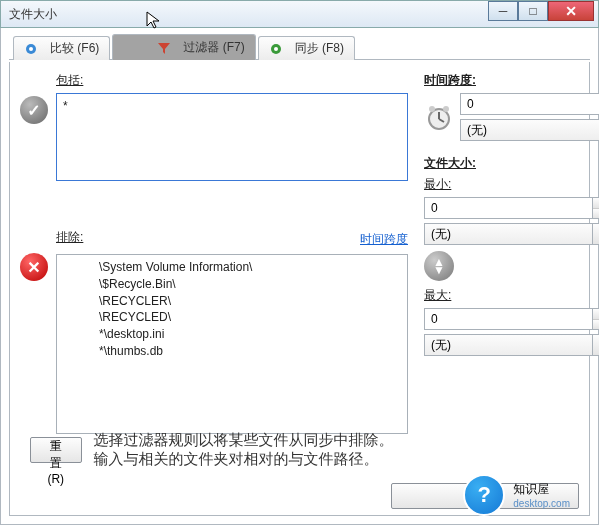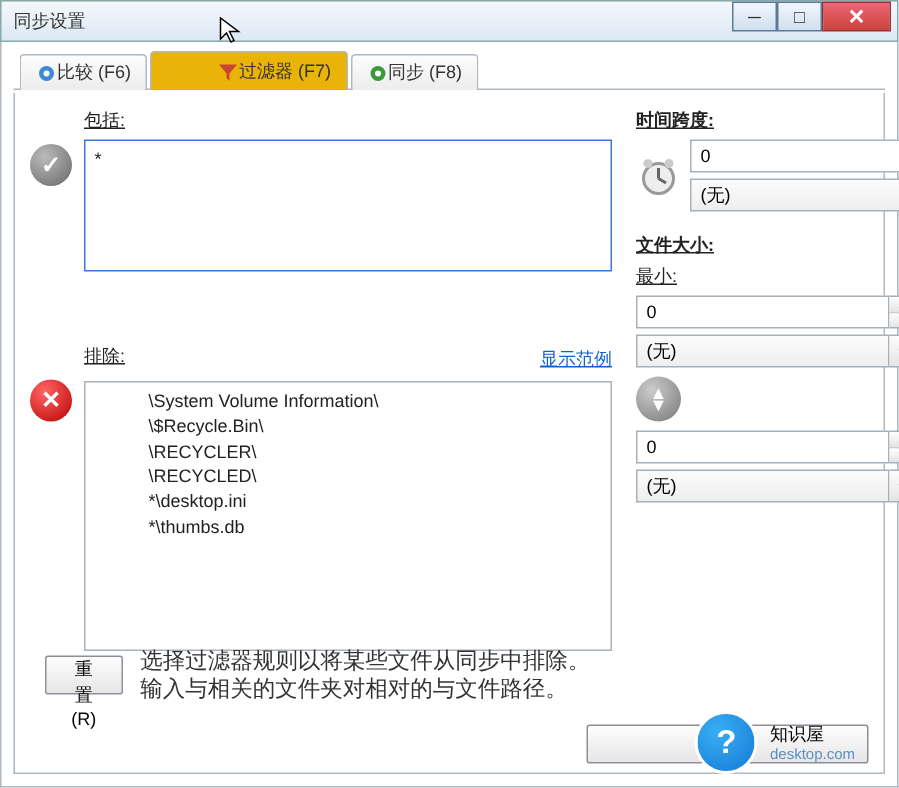--- a/index.html
+++ b/index.html
@@ -12,22 +12,22 @@
 .winbtn { width: 30px; height: 20px; border: 1px solid #5a7a9a; background: linear-gradient(#f0f6fc,#d0e0ee); display: flex; align-items: center; justify-content: center; font-size: 12px; color: #333; }
 .winbtn.close { width: 46px; background: linear-gradient(#e67,#c8433a); border-color: #933; color: #fff; font-weight: bold; font-size: 14px; }
 
 .cursor { position: absolute; left: 145px; top: 10px; font-size: 16px; color: #000; pointer-events: none; z-index: 100; }
 
 
 .client { position: absolute; top: 28px; left: 0; right: 0; bottom: 0; background: #fff; border: 1px solid #b0b8c0; border-top: none; padding: 6px 8px 8px 8px; }
 
 
 .tabstrip { height: 26px; border-bottom: 1px solid #b0b8c0; display: flex; align-items: flex-end; gap: 0; padding-left: 4px; }
-.tab { height: 24px; padding: 0 10px; border: 1px solid #b0b8c0; border-bottom: none; background: linear-gradient(#fdfdfd,#ececec); border-radius: 3px 3px 0 0; display: flex; align-items: center; gap: 0; margin-right: 2px; color: #333; cursor: pointer; position: relative; top: 1px; }
-.tab.active { height: 26px; background: #eab308; z-index: 2; padding-left: 44px; }
+.tab { height: 24px; padding: 0 10px; border: 1px solid #b0b8c0; border-bottom: none; background: linear-gradient(#fdfdfd,#ececec); border-radius: 3px 3px 0 0; display: flex; align-items: center; gap: 12px; margin-right: 2px; color: #333; cursor: pointer; position: relative; top: 1px; }
+.tab.active { height: 26px; background: #a3a3a3; z-index: 2; padding-left: 44px; }
 .icn { width: 14px; height: 14px; display: inline-flex; align-items: center; justify-content: center; }
 
 .tabpage { position: absolute; top: 34px; left: 8px; right: 8px; bottom: 8px; border: 1px solid #b0b8c0; border-top: none; background: #fff; padding: 10px; }
 
 .cols { display: flex; gap: 16px; height: 100%; }
 .left { flex: 1; display: flex; flex-direction: column; position: relative; }
 .right { width: 155px; display: flex; flex-direction: column; gap: 14px; }
 
 .grouplabel { font-weight: normal; color: #222; margin-bottom: 4px; text-decoration: underline; }
 .grouprow { display: flex; align-items: flex-start; gap: 8px; margin-bottom: 48px; }
@@ -65,21 +65,21 @@
 
 
 .wm { position: absolute; right: 28px; bottom: 8px; display: flex; align-items: center; gap: 8px; z-index: 5; pointer-events: none; }
 .wm .bubble { width: 42px; height: 42px; border-radius: 21px; background: radial-gradient(circle at 35% 30%, #39aef2, #1579d6); display: flex; align-items: center; justify-content: center; color: #fff; font-weight: bold; font-size: 22px; border: 2px solid #fff; }
 .wm .sub { display: block; color: #5a90c8; font-size: 10px; font-weight: normal; }
 </style>
 </head>
 <body>
 
 <div class="titlebar">
-  <span class="title">同步设置</span>
+  <span class="title">文件大小</span>
   <span class="cursor">
     <svg width="16" height="20" viewBox="0 0 16 20">
         <path d="M1 1 L1 15 L5 11 L8 17 L10 16 L7 10 L13 10 Z" fill="#fff" stroke="#000" stroke-width="1"></path>
       </svg>
   </span>
   <div class="winbtns">
     <div class="winbtn">─</div>
     <div class="winbtn">□</div>
     <div class="winbtn close">✕</div>
   </div>
@@ -125,21 +125,21 @@
             <div class="grouplabel">包括:</div>
             <div class="textarea include" contenteditable="true" style="">*</div>
           </div>
         </div>
 
         <div class="grouprow" style="margin-bottom:0">
           <div class="roundicn no">✕</div>
           <div class="boxstack">
             <div class="excluderow">
               <div class="grouplabel">排除:</div>
-              <a class="link">显示范例</a>
+              <a class="link">时间跨度</a>
             </div>
             <div class="textarea exclude" contenteditable="true" style="">\System Volume Information\
 \$Recycle.Bin\
 \RECYCLER\
 \RECYCLED\
 *\desktop.ini
 *\thumbs.db</div>
           </div>
         </div>
 
@@ -196,20 +196,21 @@
           </div>
 
           <div class="filesize-row" style="margin:6px 0">
             <div class="arrowicn">
                 <span>▲</span>
                 <span>▼</span>
               </div>
             <div class="filesize-stack"></div>
           </div>
 
+          <div class="grouplabel">最大:</div>
           <div class="filesize-row">
             <div class="filesize-stack">
               <div class="spin">
                 <input value="0" style="">
                 <div class="btns">
                     <div>▲</div>
                     <div>▼</div>
                   </div>
               </div>
               <div class="combo">

